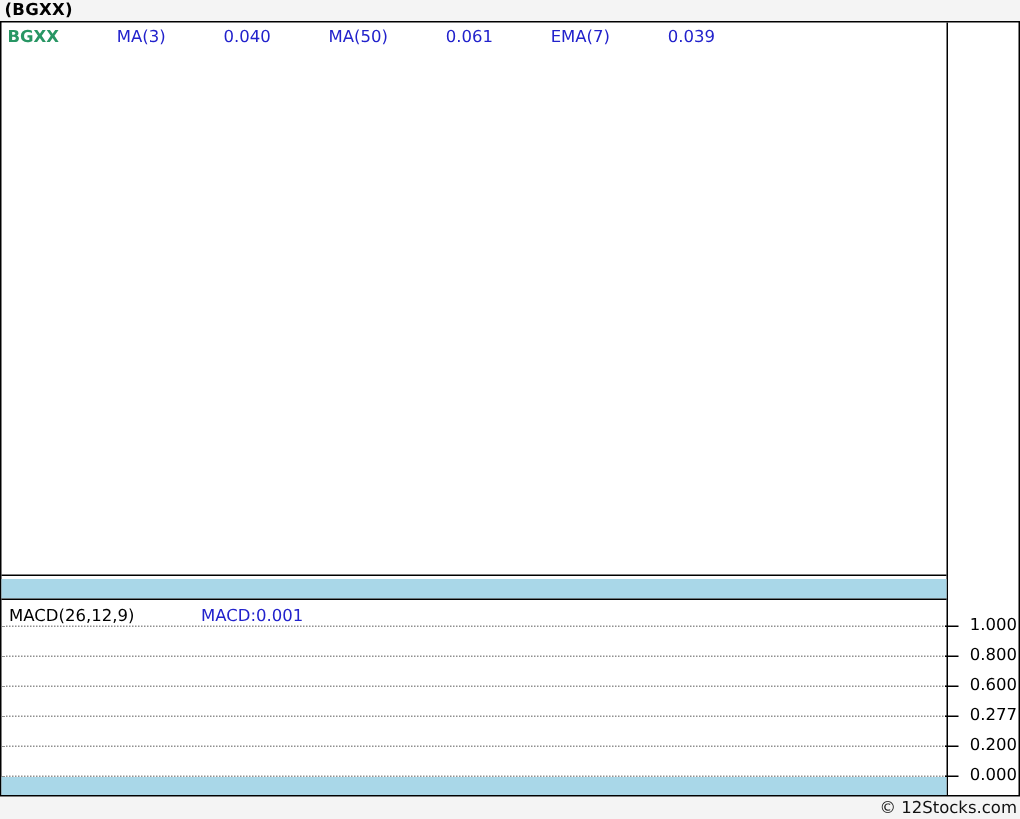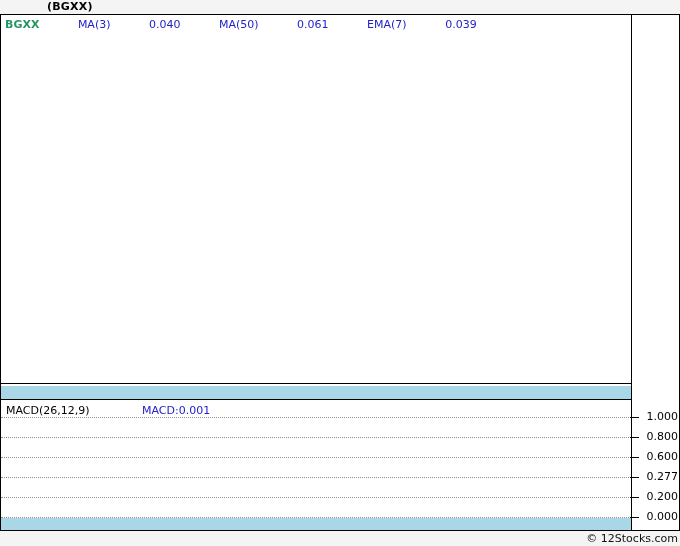--- a/index.html
+++ b/index.html
@@ -15,37 +15,37 @@
   *{box-sizing:border-box;}
   html,body{margin:0;padding:0;}
   body{
     width:680px;height:546px;position:relative;overflow:hidden;
     background:var(--page-bg);
     font-family:"DejaVu Sans","Liberation Sans",sans-serif;
     font-size:11px;color:var(--text-black);
   }
   .chart-title{
     position:absolute;left:3px;top:0;height:13px;line-height:13px;
-    font-weight:bold;font-size:11px;letter-spacing:0.2px;margin-left:44px;
+    font-weight:bold;font-size:11px;letter-spacing:0.2px;
   }
   .chart-frame{
     position:absolute;left:0;top:14px;width:680px;height:517px;
     border:1px solid var(--border);background:var(--panel-bg);
   }
   
   .y-axis-line{position:absolute;left:630px;top:0;width:1px;height:515px;background:var(--border);}
   .legend-row{position:absolute;left:4px;top:3px;white-space:nowrap;}
   .legend-row span{margin-right:11px;}
   .ticker{color:var(--ticker-green);font-weight:bold;}
   .blue{color:var(--indicator-blue);margin-left:24px;}
   .plot-bottom-border{position:absolute;left:0;top:368px;width:630px;height:1px;background:var(--border);}
   .band-upper{position:absolute;left:0;top:371px;width:630px;height:13px;background:var(--axis-band);}
   .macd-top-border{position:absolute;left:0;top:384px;width:630px;height:1px;background:var(--border);}
   .macd-label-row{position:absolute;left:5px;top:389px;white-space:nowrap;}
-  .macd-label-row .name{margin-right:25px;}
+  .macd-label-row .name{margin-right:17px;}
   .gridline{position:absolute;left:0;width:630px;height:0;border-top:1px dotted var(--grid-gray);}
   .g0{top:402px}.g1{top:422px}.g2{top:442px}.g3{top:462px}.g4{top:482px}.g5{top:502px}
   .band-lower{position:absolute;left:0;top:503px;width:630px;height:12px;background:var(--axis-band);}
   .tick{position:absolute;left:629px;width:9px;height:1px;background:var(--border);}
   .k0{top:402px}.k1{top:422px}.k2{top:442px}.k3{top:462px}.k4{top:482px}.k5{top:502px}
   .ylabel{position:absolute;left:640px;width:37px;height:12px;line-height:12px;font-size:11px;text-align:right;}
   .t0{top:396px}.t1{top:416px}.t2{top:436px}.t3{top:456px}.t4{top:476px}.t5{top:496px}
   .copyright{position:absolute;right:2px;top:532px;height:22px;line-height:14px;font-size:11px;color:#111;}
 </style>
 </head>

